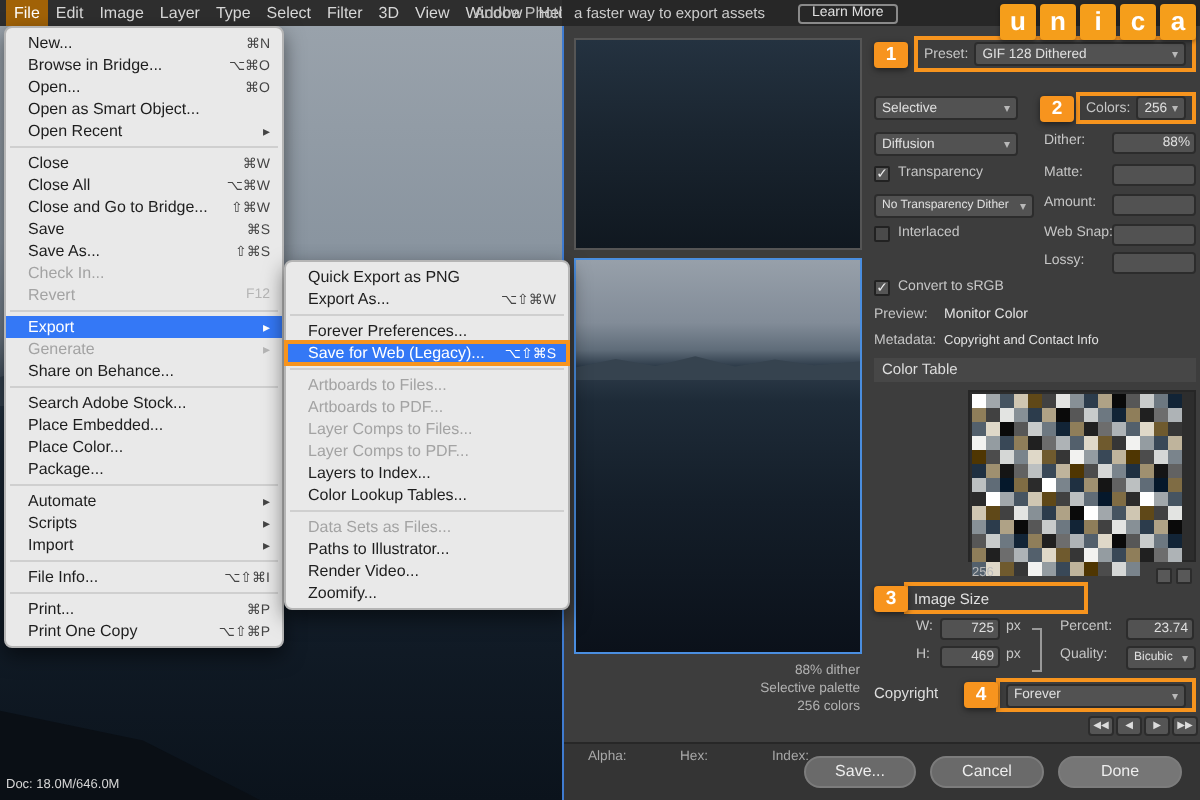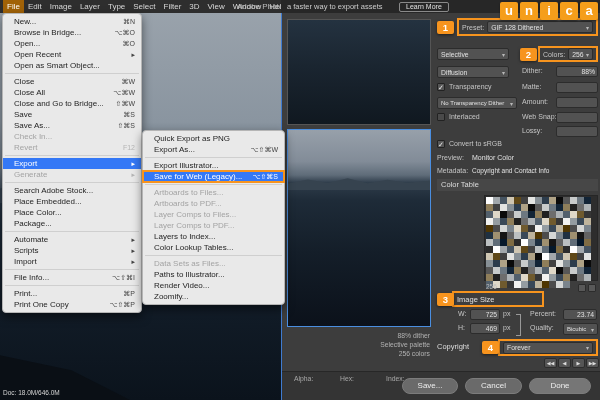--- a/index.html
+++ b/index.html
@@ -435,26 +435,26 @@
       </div>
       <div class="mi">
         <span class="lbl">Browse in Bridge...</span>
         <span class="sc">⌥⌘O</span>
       </div>
       <div class="mi">
         <span class="lbl">Open...</span>
         <span class="sc">⌘O</span>
       </div>
       <div class="mi">
+        <span class="lbl">Open as Smart Object...</span>
+        <span class="sc"></span>
+      </div>
+      <div class="mi">
         <span class="lbl">Open Recent</span>
         <span class="sc">▸</span>
-      </div>
-      <div class="mi">
-        <span class="lbl">Open as Smart Object...</span>
-        <span class="sc"></span>
       </div>
       <div class="msep"></div>
       <div class="mi">
         <span class="lbl">Close</span>
         <span class="sc">⌘W</span>
       </div>
       <div class="mi">
         <span class="lbl">Close All</span>
         <span class="sc">⌥⌘W</span>
       </div>
@@ -480,20 +480,24 @@
       </div>
       <div class="msep"></div>
       <div class="mi hl">
         <span class="lbl">Export</span>
         <span class="sc">▸</span>
       </div>
       <div class="mi dis">
         <span class="lbl">Generate</span>
         <span class="sc">▸</span>
       </div>
+      <div class="mi">
+        <span class="lbl">Share on Behance...</span>
+        <span class="sc"></span>
+      </div>
       <div class="msep"></div>
       <div class="mi">
         <span class="lbl">Search Adobe Stock...</span>
         <span class="sc"></span>
       </div>
       <div class="mi">
         <span class="lbl">Place Embedded...</span>
         <span class="sc"></span>
       </div>
       <div class="mi">
@@ -536,21 +540,21 @@
       <div class="mi">
         <span class="lbl">Quick Export as PNG</span>
         <span class="sc"></span>
       </div>
       <div class="mi">
         <span class="lbl">Export As...</span>
         <span class="sc">⌥⇧⌘W</span>
       </div>
       <div class="msep"></div>
       <div class="mi">
-        <span class="lbl">Export Illustrator...</span>
+        <span class="lbl">Forever Preferences...</span>
         <span class="sc"></span>
       </div>
       <div class="mi hl callout">
         <span class="lbl">Save for Web (Legacy)...</span>
         <span class="sc">⌥⇧⌘S</span>
       </div>
       <div class="msep"></div>
       <div class="mi dis">
         <span class="lbl">Artboards to Files...</span>
         <span class="sc"></span>

